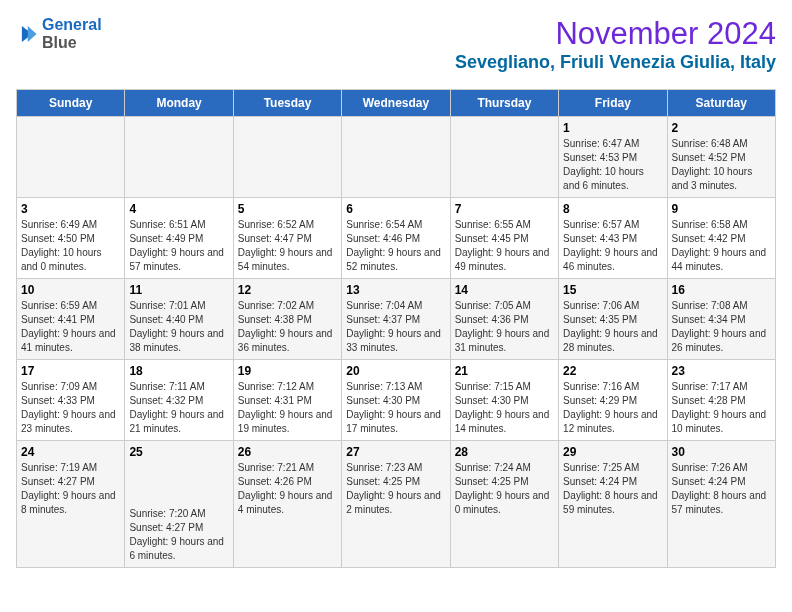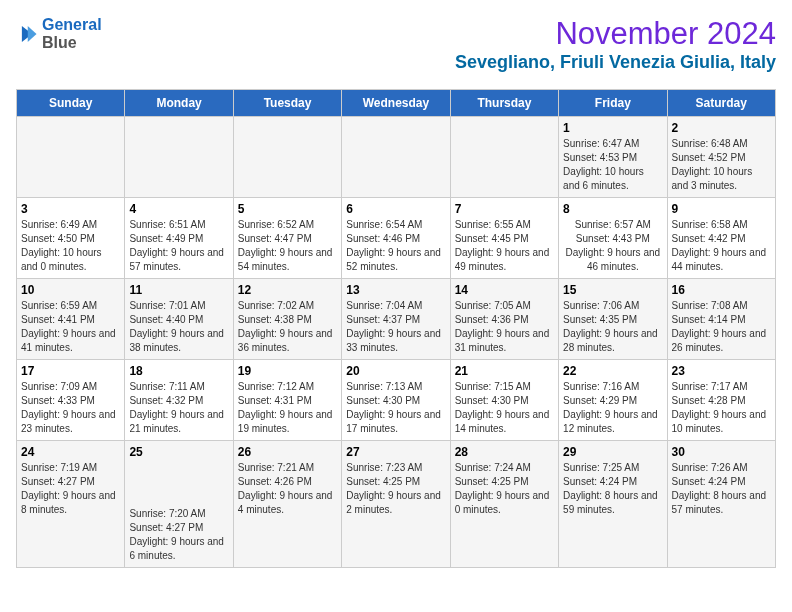--- a/index.html
+++ b/index.html
@@ -154,21 +154,21 @@
 Daylight: 9 hours and 52 minutes.</div>
         </td>
         <td>
           <div class="day-num">7</div>
           <div class="day-info" style="white-space: pre-line;">Sunrise: 6:55 AM
 Sunset: 4:45 PM
 Daylight: 9 hours and 49 minutes.</div>
         </td>
         <td>
           <div class="day-num">8</div>
-          <div class="day-info" style="white-space: pre-line; text-align: center;">Sunrise: 6:57 AM
+          <div class="day-info" style="white-space: pre-line;">Sunrise: 6:57 AM
 Sunset: 4:43 PM
 Daylight: 9 hours and 46 minutes.</div>
         </td>
         <td>
           <div class="day-num">9</div>
           <div class="day-info" style="white-space: pre-line;">Sunrise: 6:58 AM
 Sunset: 4:42 PM
 Daylight: 9 hours and 44 minutes.</div>
         </td>
       </tr>
@@ -205,21 +205,21 @@
         </td>
         <td>
           <div class="day-num">15</div>
           <div class="day-info" style="white-space: pre-line;">Sunrise: 7:06 AM
 Sunset: 4:35 PM
 Daylight: 9 hours and 28 minutes.</div>
         </td>
         <td>
           <div class="day-num">16</div>
           <div class="day-info" style="white-space: pre-line;">Sunrise: 7:08 AM
-Sunset: 4:14 PM
+Sunset: 4:34 PM
 Daylight: 9 hours and 26 minutes.</div>
         </td>
       </tr>
       <tr>
         <td>
           <div class="day-num">17</div>
           <div class="day-info" style="white-space: pre-line;">Sunrise: 7:09 AM
 Sunset: 4:33 PM
 Daylight: 9 hours and 23 minutes.</div>
         </td>

